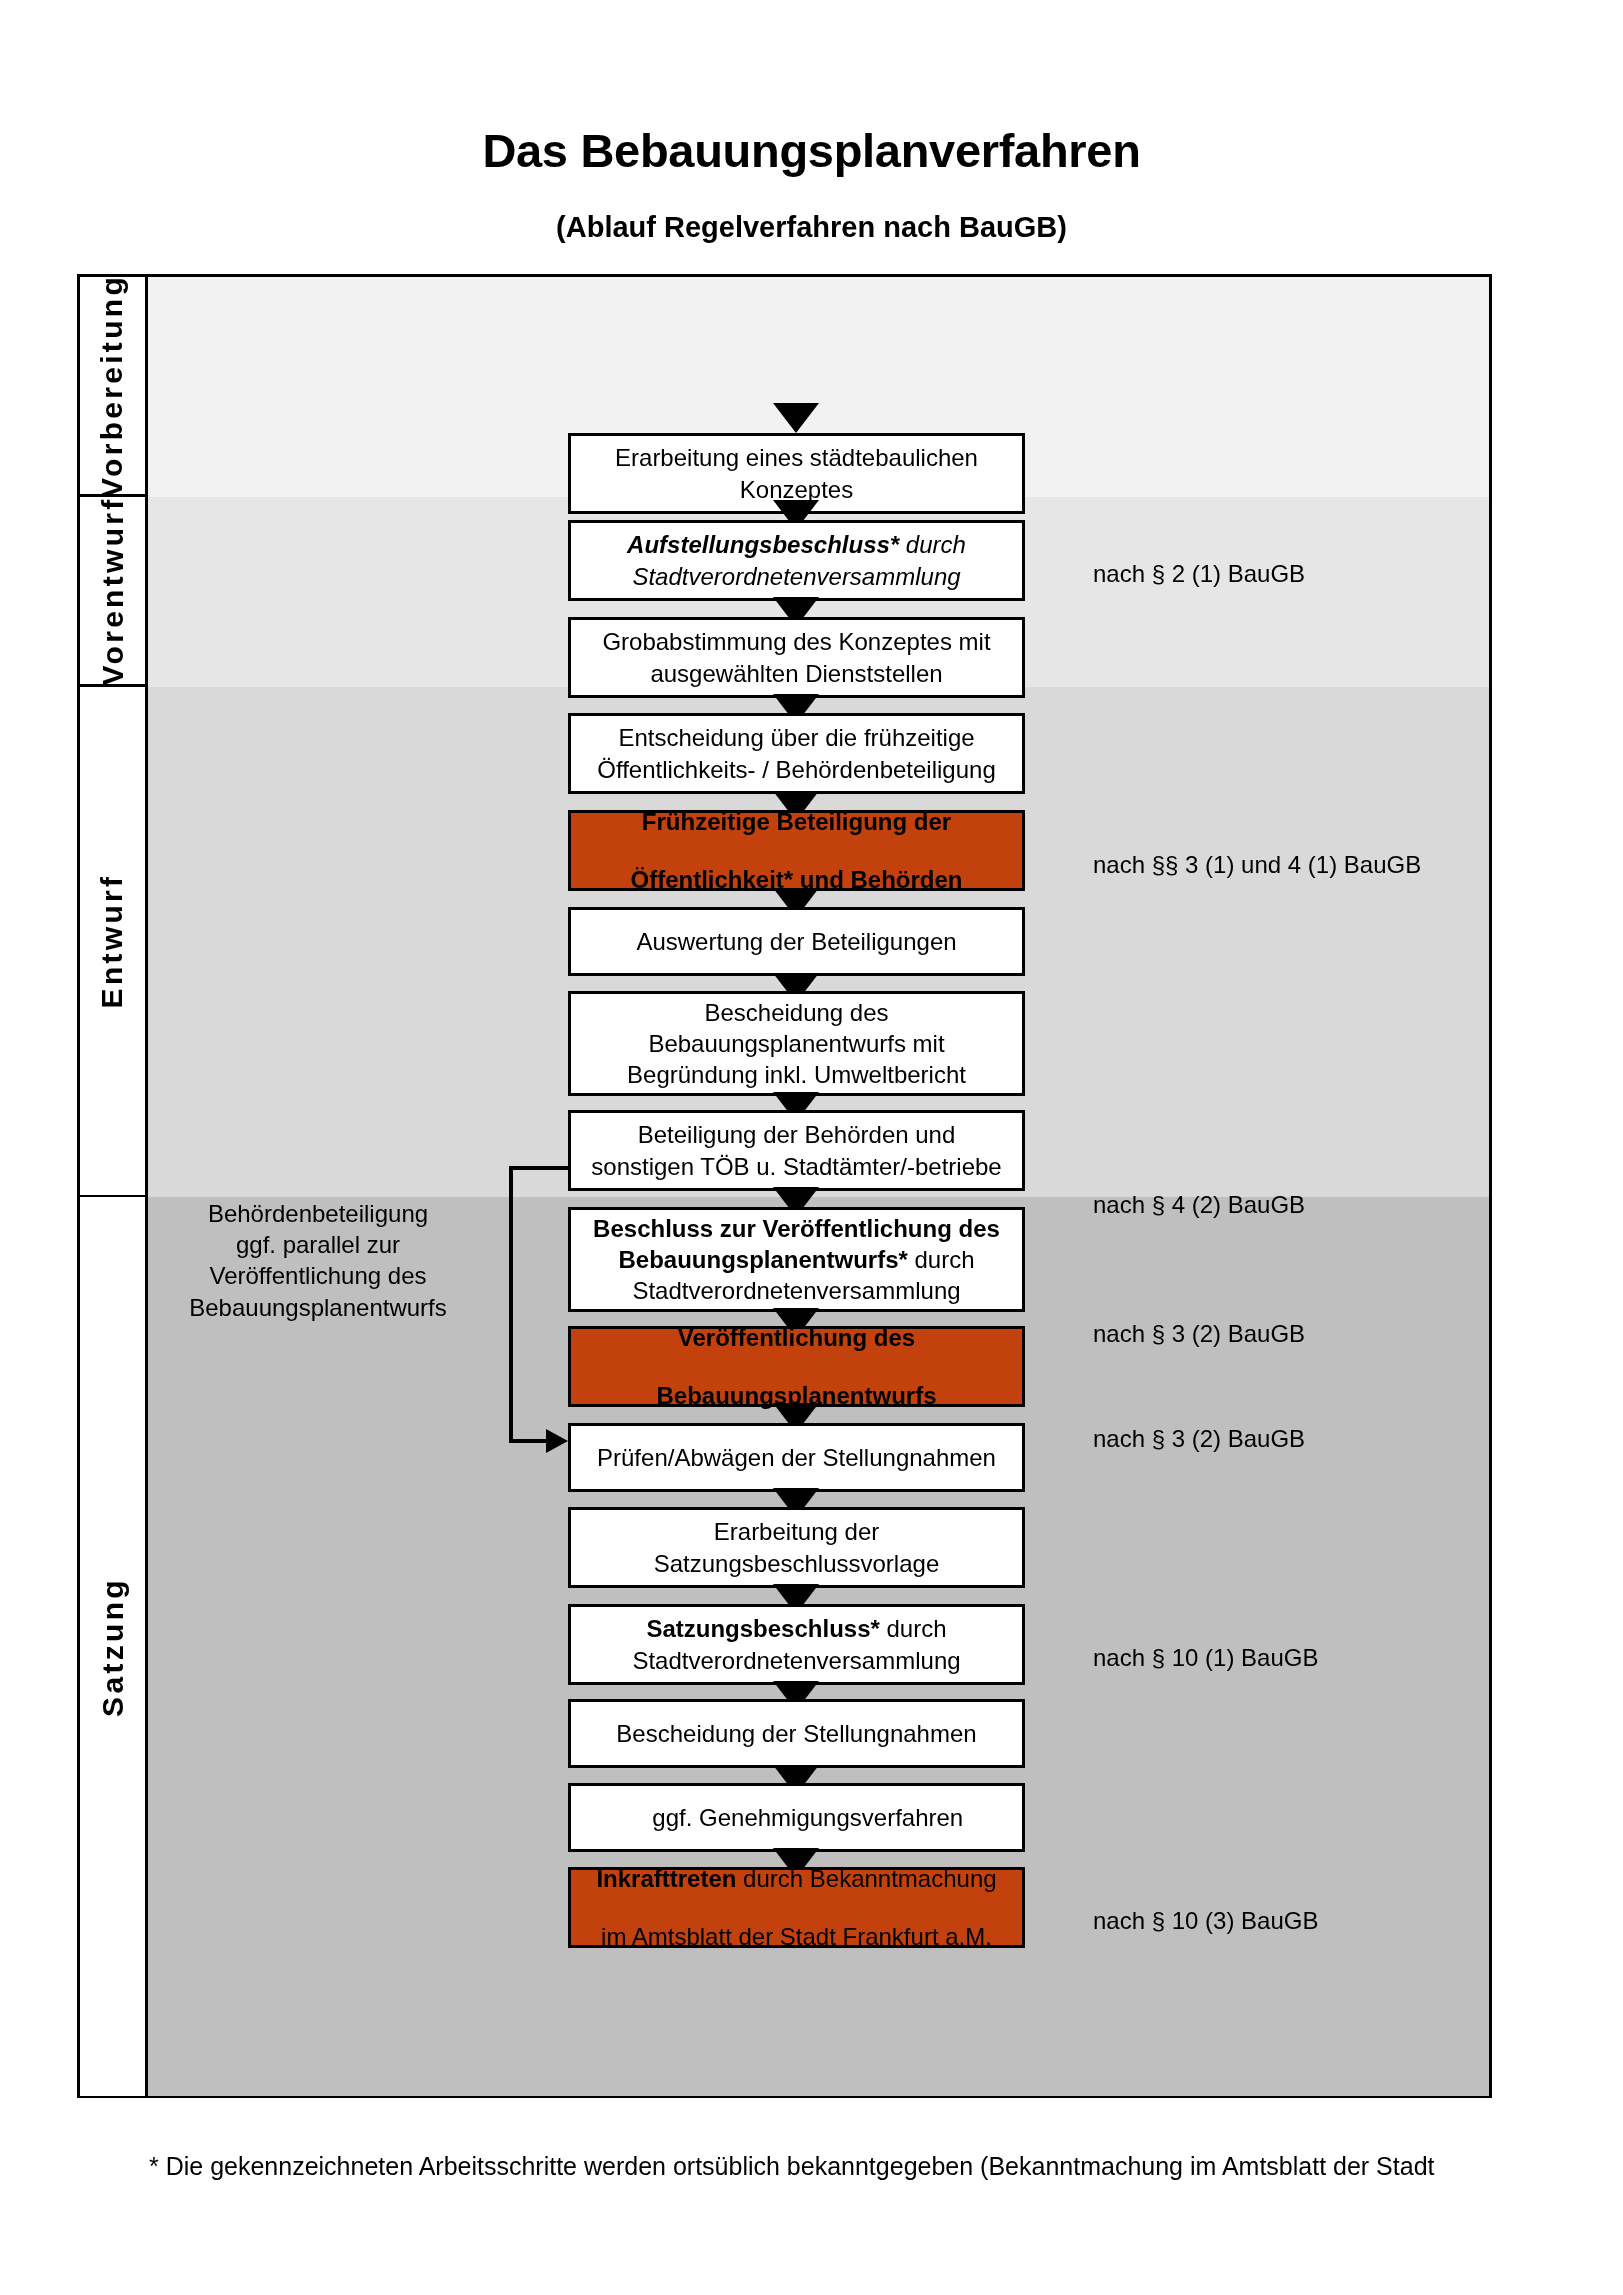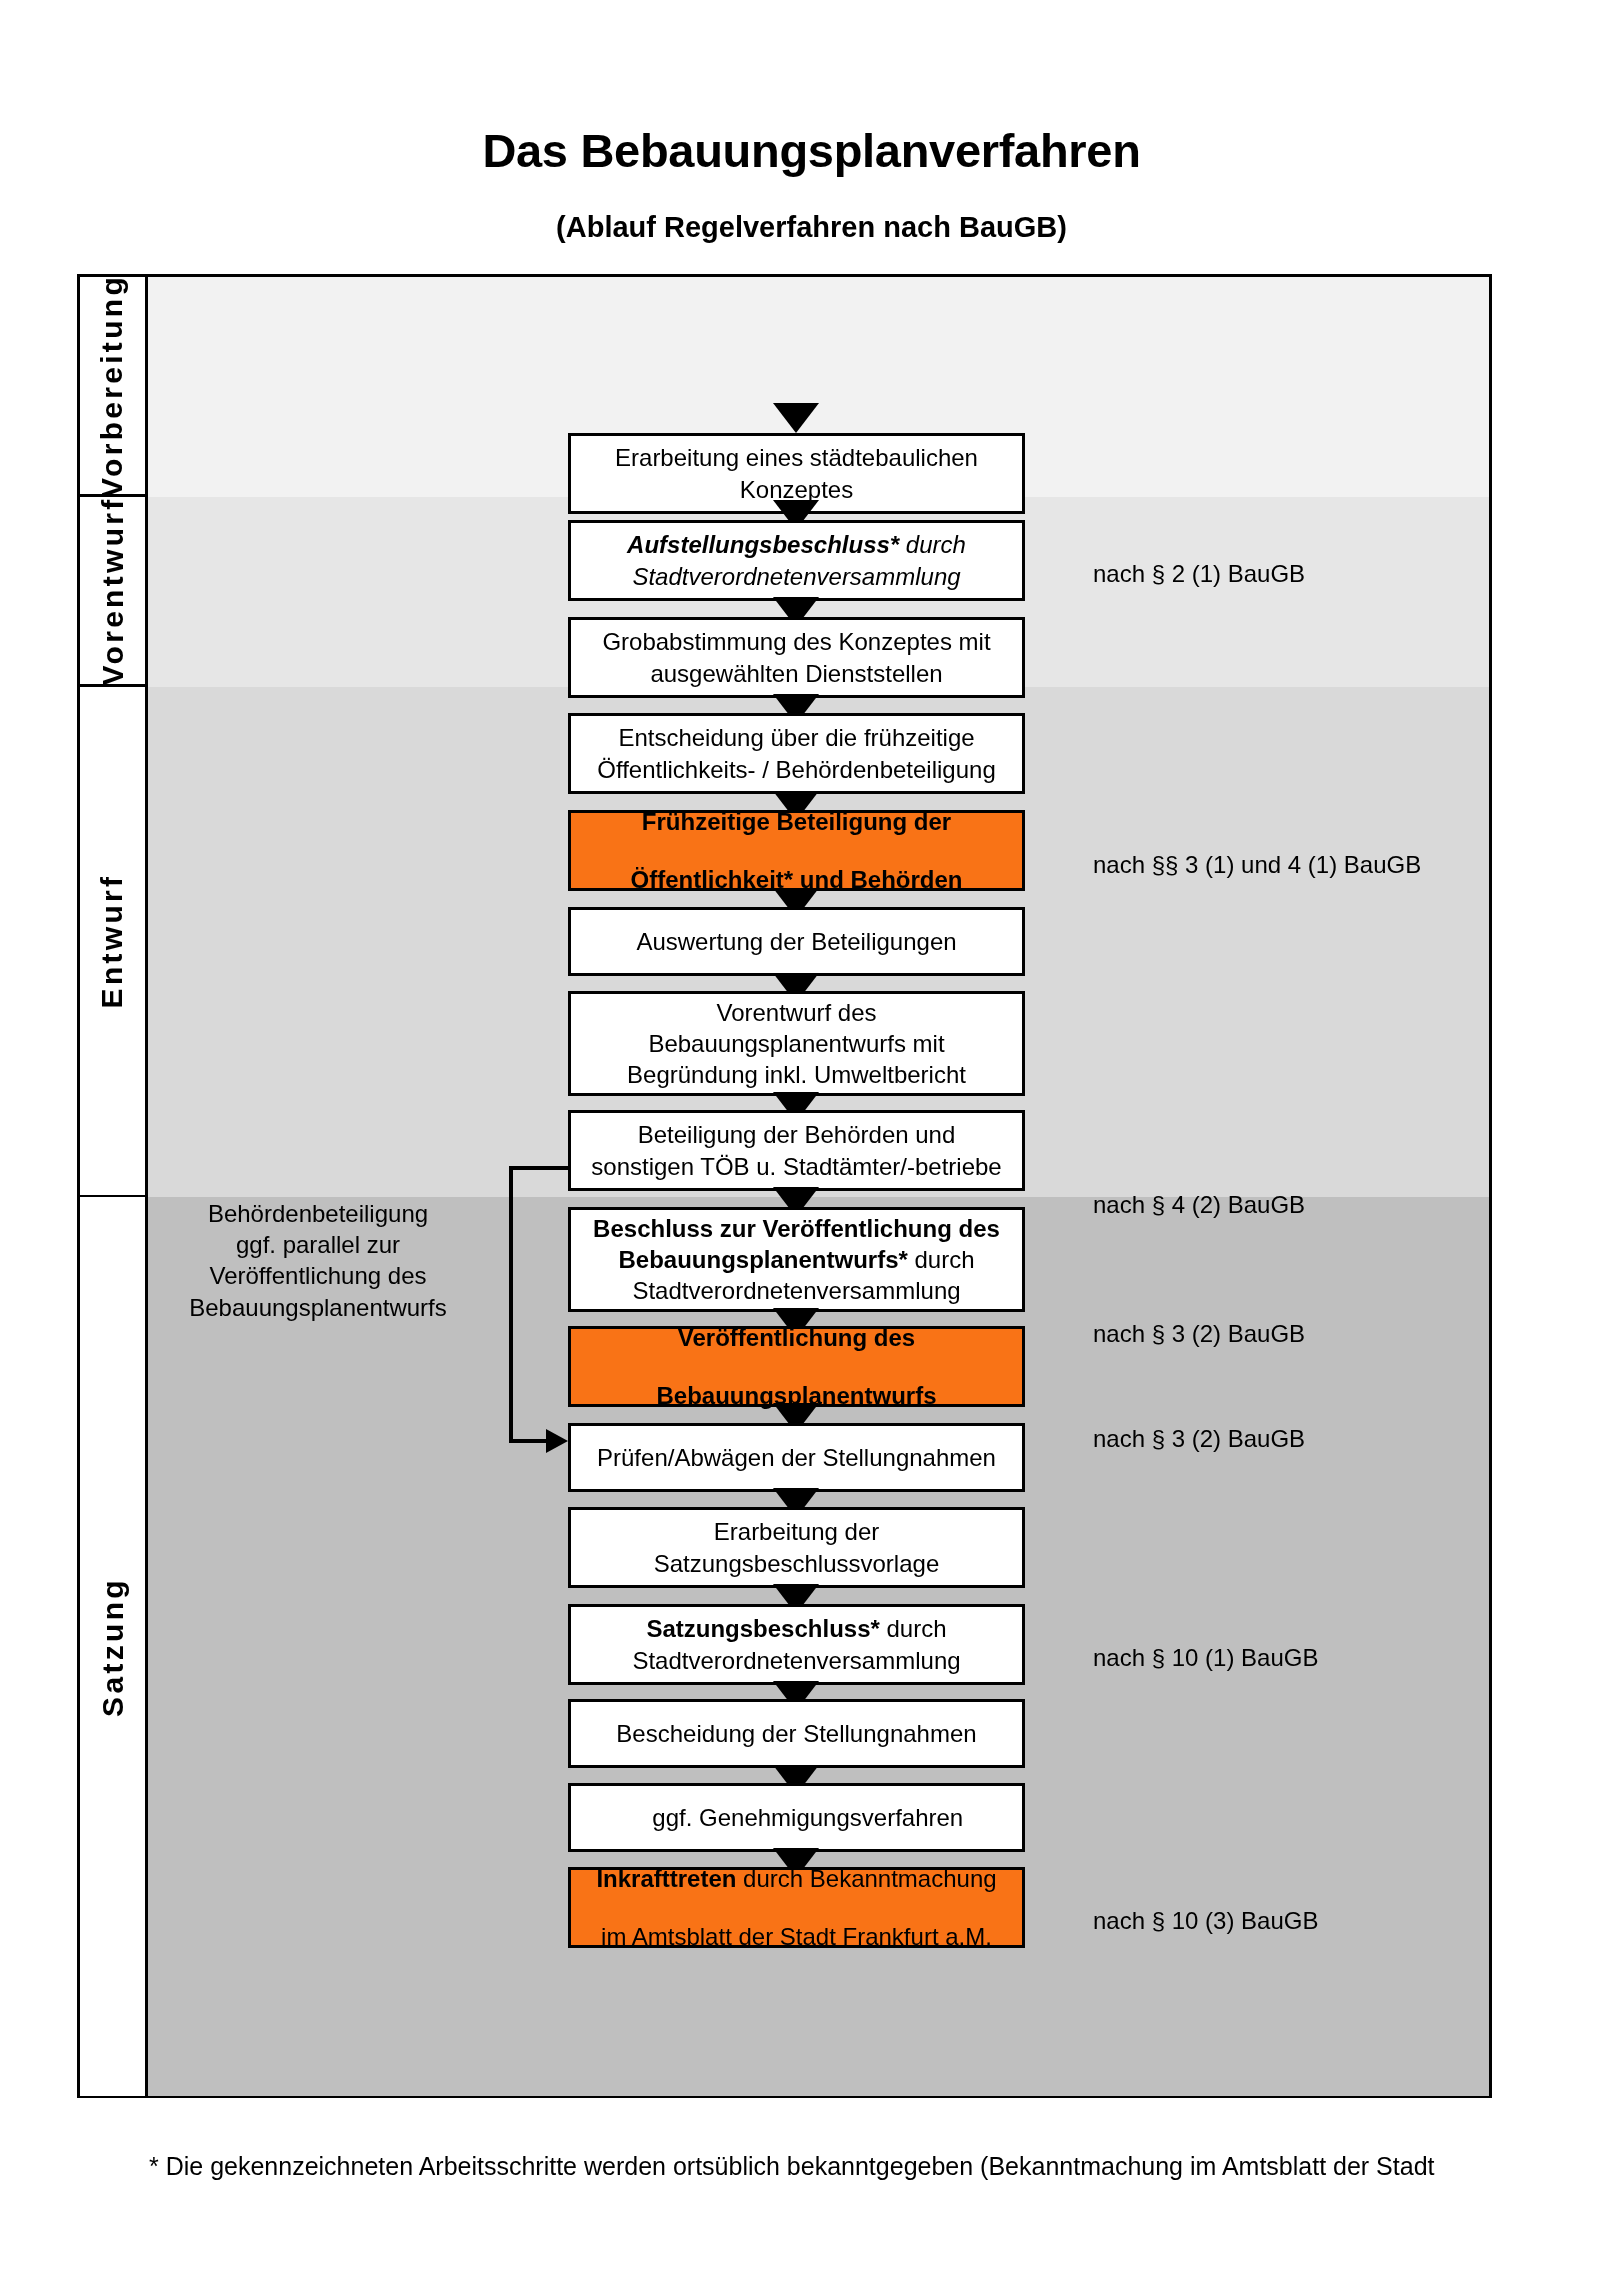--- a/index.html
+++ b/index.html
@@ -87,21 +87,21 @@
     background: #ffffff;
     display: flex;
     flex-direction: column;
     align-items: center;
     justify-content: center;
     text-align: center;
     font-size: 24px;
     line-height: 1.30;
     padding: 2.6px 6.5px;
   }
-  .pbox.blue { background: #f97316; gap: 26px; }
+  .pbox.blue { background: #c2410c; gap: 26px; }
   .pbox .ln { display: block; white-space: nowrap; }
   .pbox b { font-weight: bold; }
 
   
   .barrow {
     position: absolute;
     width: 0; height: 0;
     border-left: 23.6px solid transparent;
     border-right: 23.6px solid transparent;
     border-top: 30px solid #000000;
@@ -221,21 +221,21 @@
     <span class="ln"><b>Öffentlichkeit* und Behörden</b></span>
   </div>
   <div class="barrow" style="left:773px; top:888px;"></div>
 
   <div class="pbox" style="left:568px; top:907px; width:457px; height:69px;">
     <span class="ln">Auswertung der Beteiligungen</span>
   </div>
   <div class="barrow" style="left:773px; top:973px;"></div>
 
   <div class="pbox" style="left:568px; top:991px; width:457px; height:105px;">
-    <span class="ln">Vorentwurf des</span>
+    <span class="ln">Bescheidung des</span>
     <span class="ln">Bebauungsplanentwurfs mit</span>
     <span class="ln">Begründung inkl. Umweltbericht</span>
   </div>
   <div class="barrow" style="left:773px; top:1092px;"></div>
 
   <div class="pbox" style="left:568px; top:1110px; width:457px; height:81px;">
     <span class="ln">Beteiligung der Behörden und</span>
     <span class="ln">sonstigen TÖB u. Stadtämter/-betriebe</span>
   </div>
   <div class="barrow" style="left:773px; top:1187px;"></div>

